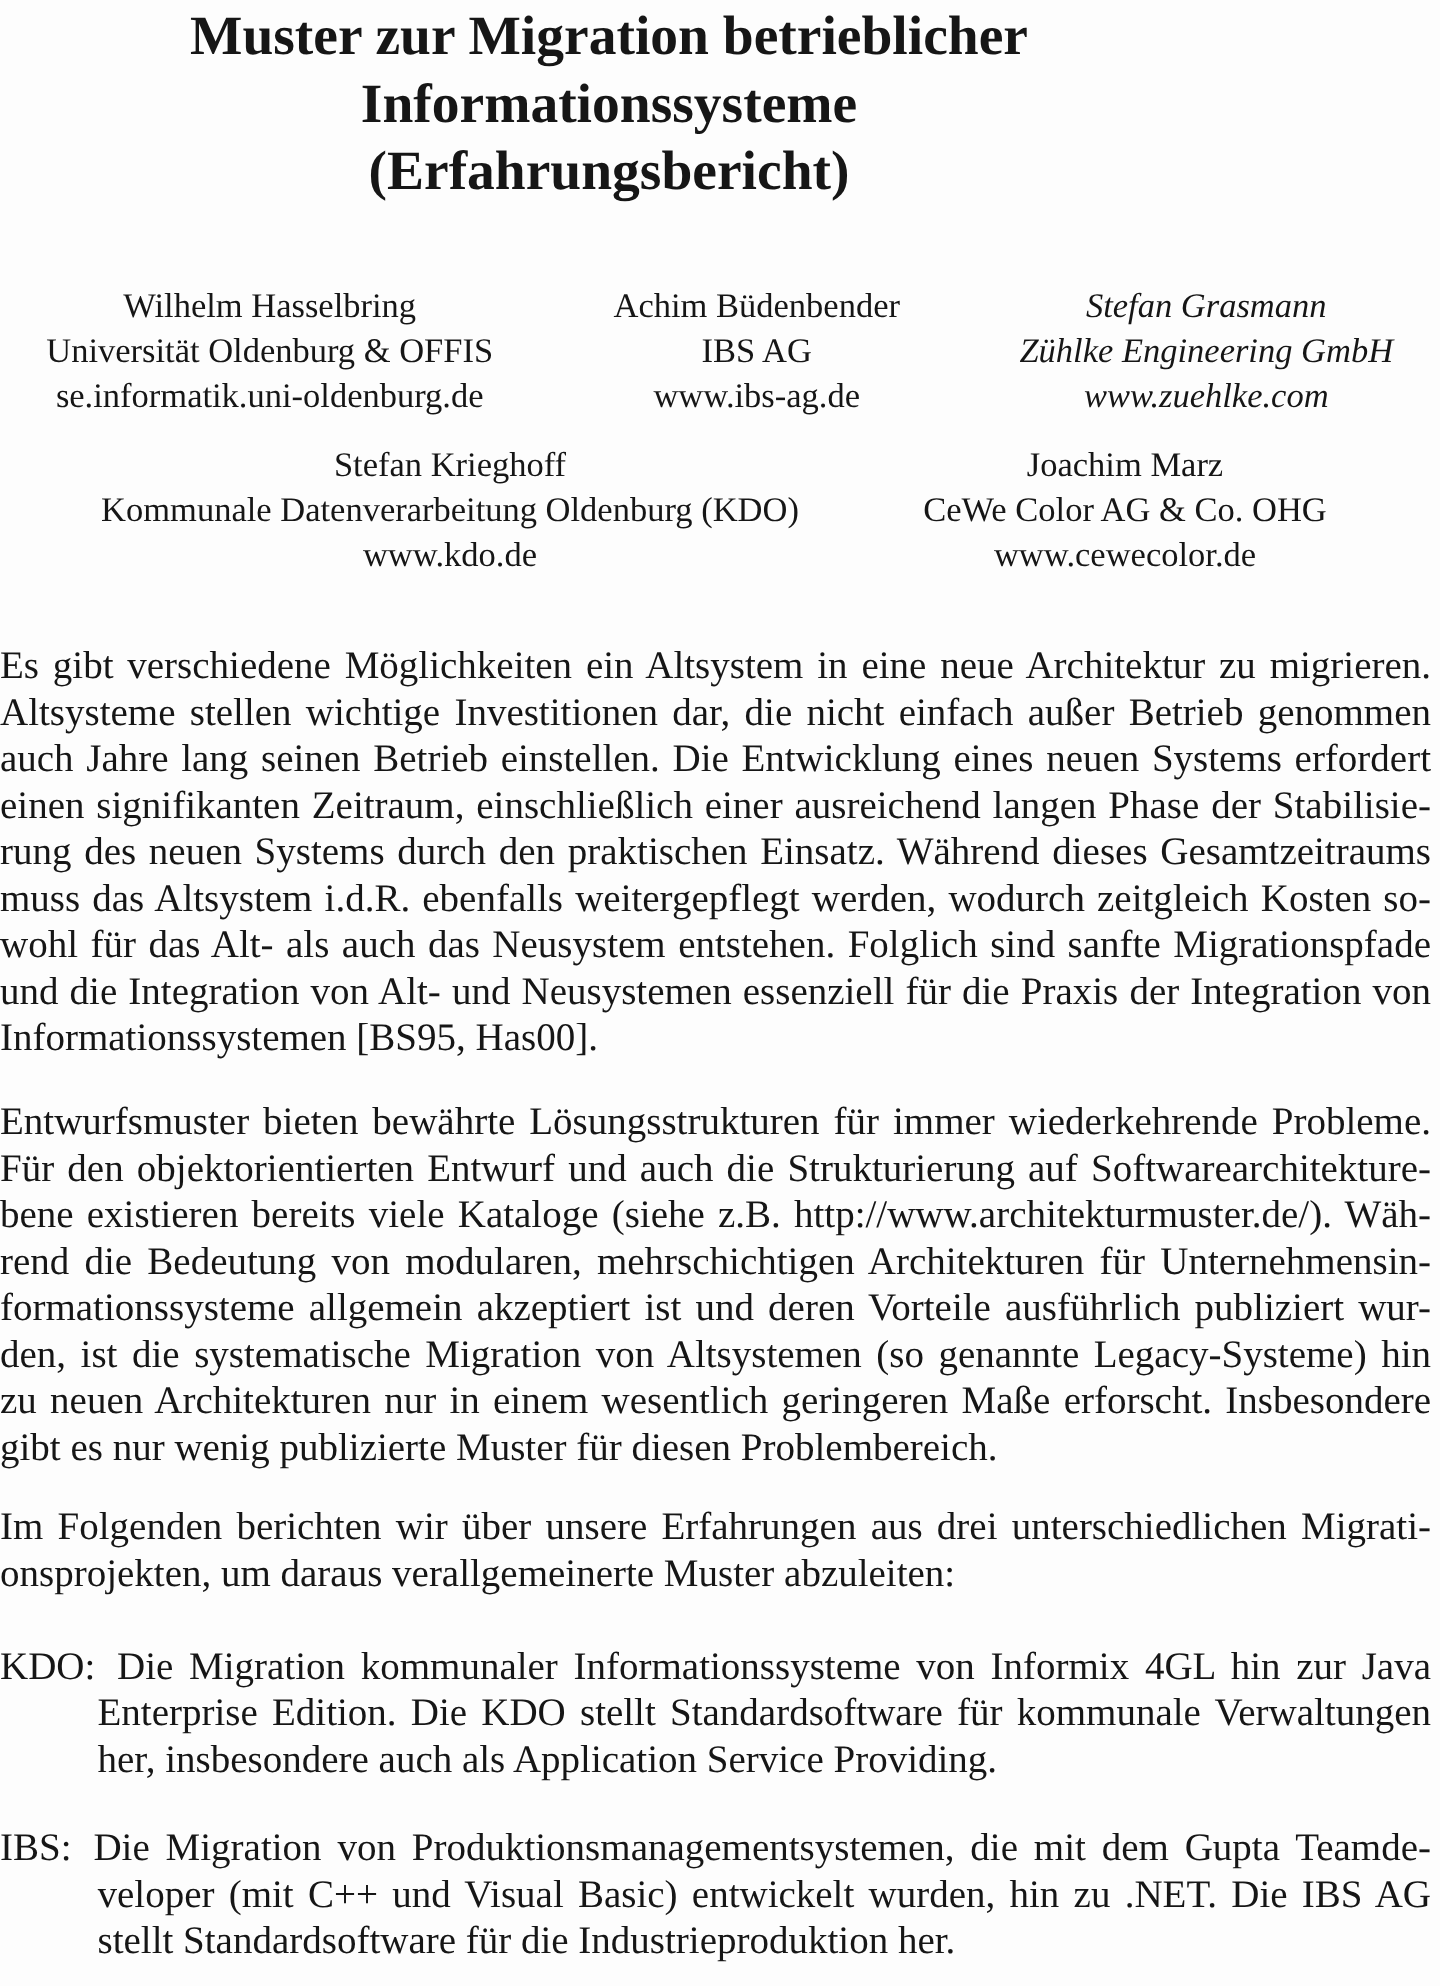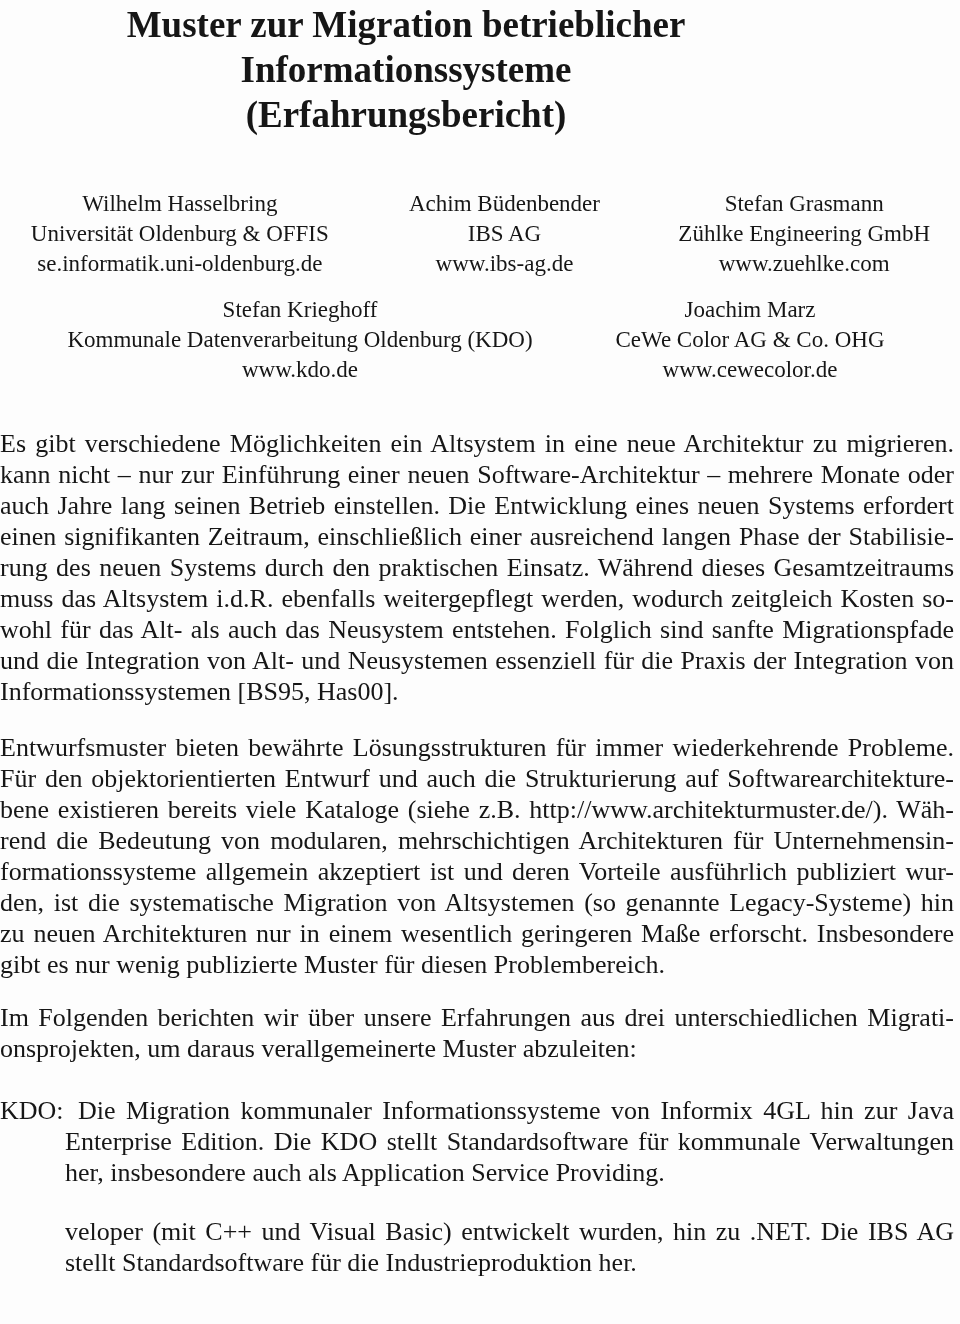--- a/index.html
+++ b/index.html
@@ -26,21 +26,21 @@
     letter-spacing: 0px;
     width: 812px;
   }
   
   .authors { margin-top: 52px; width: 959px; }
   .author-row { display: flex; }
   .author-row.row2 { margin-top: 16px; }
   .author-col { text-align: center; font-size: 23px; line-height: 30px; }
   .row1 .col-a { width: 360px; }
   .row1 .col-b { width: 290px; }
-  .row1 .col-c { width: 310px; }
+  .row1 .col-c { width: 310px; font-style: italic; }
   .row2 .col-a { width: 600px; }
   .row2 .col-b { width: 300px; }
   
   .body-text { margin-top: 43px; font-size: 26px; line-height: 31px; }
   .para { margin: 0; }
   .para-2 { margin-top: 25px; }
   .para-3 { margin-top: 22px; }
   .item-kdo { margin-top: 31px; }
   .item-ibs { margin-top: 28px; }
   .line {
@@ -91,21 +91,21 @@
         <div class="author-name">Joachim Marz</div>
         <div class="author-affil">CeWe Color AG &amp; Co. OHG</div>
         <div class="author-url">www.cewecolor.de</div>
       </div>
     </div>
   </section>
 
   <section class="body-text">
     <div class="para para-1">
         <div class="line">Es gibt verschiedene Möglichkeiten ein Altsystem in eine neue Architektur zu migrieren.</div>
-        <div class="line">kann nicht – nur zur Einführung einer neuen Software-Architektur – mehrere Monate oder</div>
+        <div class="line">Altsysteme stellen wichtige Investitionen dar, die nicht einfach außer Betrieb genommen</div>
         <div class="line">auch Jahre lang seinen Betrieb einstellen. Die Entwicklung eines neuen Systems erfordert</div>
         <div class="line">einen signifikanten Zeitraum, einschließlich einer ausreichend langen Phase der Stabilisie-</div>
         <div class="line">rung des neuen Systems durch den praktischen Einsatz. Während dieses Gesamtzeitraums</div>
         <div class="line">muss das Altsystem i.d.R. ebenfalls weitergepflegt werden, wodurch zeitgleich Kosten so-</div>
         <div class="line">wohl für das Alt- als auch das Neusystem entstehen. Folglich sind sanfte Migrationspfade</div>
         <div class="line">und die Integration von Alt- und Neusystemen essenziell für die Praxis der Integration von</div>
         <div class="line last">Informationssystemen [BS95, Has00].</div>
       </div>
     <div class="para para-2">
         <div class="line">Entwurfsmuster bieten bewährte Lösungsstrukturen für immer wiederkehrende Probleme.</div>
@@ -120,18 +120,19 @@
     <div class="para para-3">
         <div class="line">Im Folgenden berichten wir über unsere Erfahrungen aus drei unterschiedlichen Migrati-</div>
         <div class="line last">onsprojekten, um daraus verallgemeinerte Muster abzuleiten:</div>
       </div>
     <div class="item item-kdo">
         <div class="line"><span class="item-label">KDO:</span> <span>Die Migration kommunaler Informationssysteme von Informix 4GL hin zur Java</span></div>
         <div class="line cont">Enterprise Edition. Die KDO stellt Standardsoftware für kommunale Verwaltungen</div>
         <div class="line last cont">her, insbesondere auch als Application Service Providing.</div>
       </div>
     <div class="item item-ibs">
+        <div class="line"><span class="item-label">IBS:</span> <span>Die Migration von Produktionsmanagementsystemen, die mit dem Gupta Teamde-</span></div>
         <div class="line cont">veloper (mit C++ und Visual Basic) entwickelt wurden, hin zu .NET. Die IBS AG</div>
         <div class="line last cont">stellt Standardsoftware für die Industrieproduktion her.</div>
       </div>
   </section>
 
 </div>
 
 </body></html>

